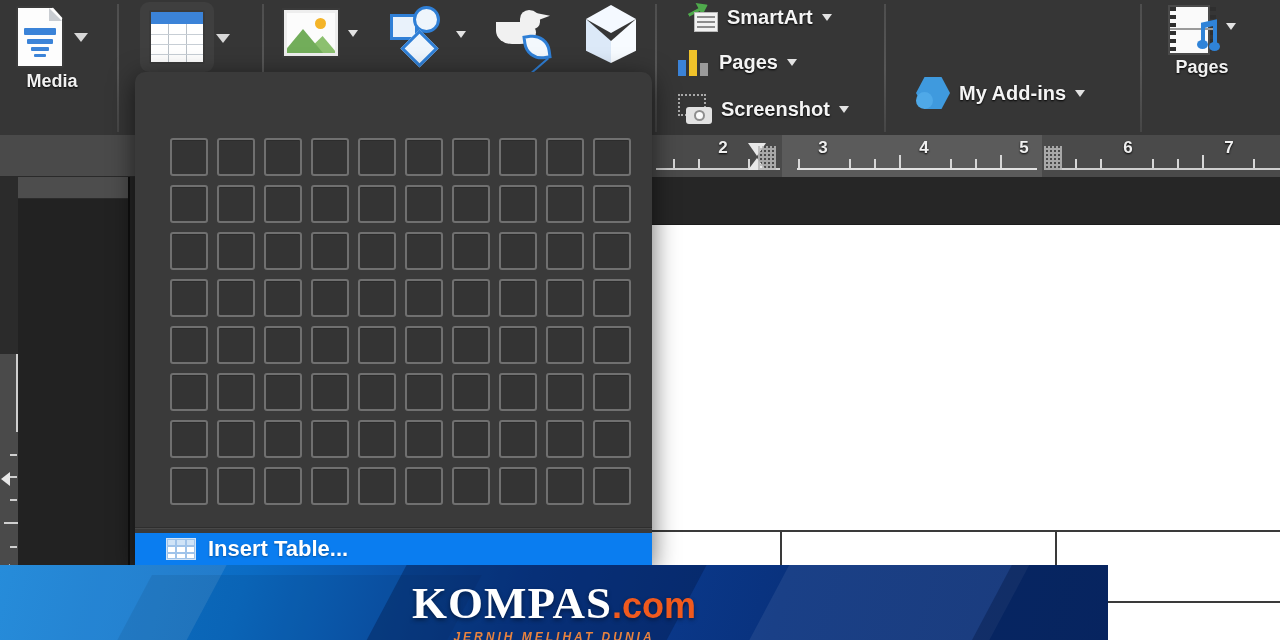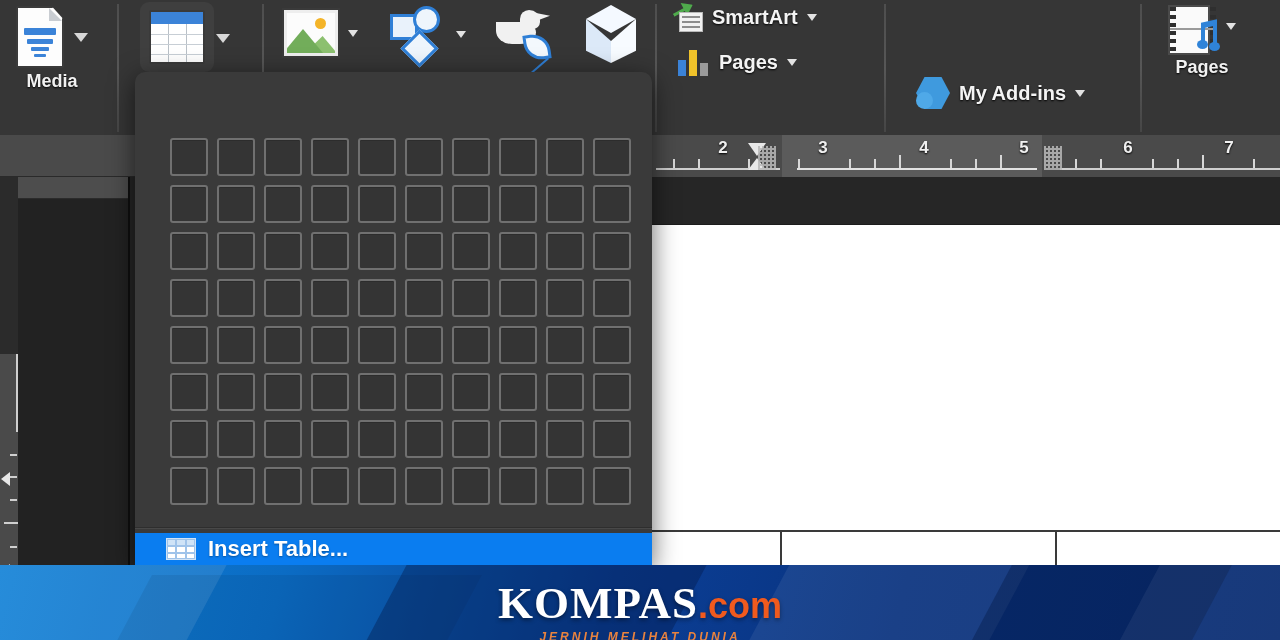--- a/index.html
+++ b/index.html
@@ -268,21 +268,21 @@
     width: 30px; height: 22px; background: #ffffff; border: 1px solid #cfe3f7;
     display: grid; grid-template-columns: 1fr 1fr 1fr; grid-template-rows: 7px 1fr 1fr;
   }
   #menuitem .mini span { border: .5px solid #9fc3ea; }
   #menuitem .mini span.h { background: #cfe3f7; }
   #menuitem .mlabel { color: #ffffff; font-size: 22px; font-weight: bold;
     text-shadow: 0 1px 2px rgba(0,0,0,.35); }
 
   
   #banner {
-    position: absolute; left: 0; top: 565px; width: 1280px; height: 75px;
+    position: absolute; left: 0; top: 565px; width: 1108px; height: 75px;
     background: linear-gradient(105deg, #0e7fd6 0%, #0b6cc4 22%, #0b3f96 48%, #09327e 70%, #0a2d72 100%);
     overflow: hidden;
   }
   #banner .fac { position: absolute; }
   #banner .f1 { left: -60px; top: -30px; width: 260px; height: 160px;
     background: rgba(255,255,255,.10); transform: skewX(-28deg); }
   #banner .f2 { left: 120px; top: 10px; width: 330px; height: 120px;
     background: rgba(0,0,0,.07); transform: skewX(-28deg); }
   #banner .f3 { left: 380px; top: -40px; width: 300px; height: 180px;
     background: rgba(2,24,70,.38); transform: skewX(-28deg); }
@@ -382,21 +382,21 @@
     </div>
 
     <div class="bigbtn" style="left:583px; top:5px;">
       <div class="cube-ico">
         <div class="top"></div>
           <div class="lf"></div>
           <div class="rt"></div>
       </div>
     </div>
 
-    <div class="rowitem" style="left:669px; top:2px;">
+    <div class="rowitem" style="left:684px; top:2px;">
       <div class="sa-ico">
         <div class="arr"></div>
         <div class="lst">
             <i style="top:3px"></i>
             <i style="top:8px"></i>
             <i style="top:13px"></i>
           </div>
       </div>
       <div class="lbl">SmartArt</div>
       <div class="caret sm"></div>
@@ -405,20 +405,29 @@
     <div class="rowitem" style="left:678px; top:48px;">
       <div class="ch-ico">
         <b class="b1"></b>
           <b class="b2"></b>
           <b class="b3"></b>
       </div>
       <div class="lbl">Pages</div>
       <div class="caret sm"></div>
     </div>
 
+    <div class="rowitem" style="left:676px; top:94px;">
+      <div class="ss-ico">
+        <div class="dash"></div>
+          <div class="cam"></div>
+          <div class="lens"></div>
+      </div>
+      <div class="lbl">Screenshot</div>
+      <div class="caret sm"></div>
+    </div>
 
 
     <div class="rowitem" style="left:916px; top:76px;">
       <div class="hex-ico">
         <div class="hx"></div>
           <div class="dot"></div>
       </div>
       <div class="lbl">My Add-ins</div>
       <div class="caret sm"></div>
     </div>

